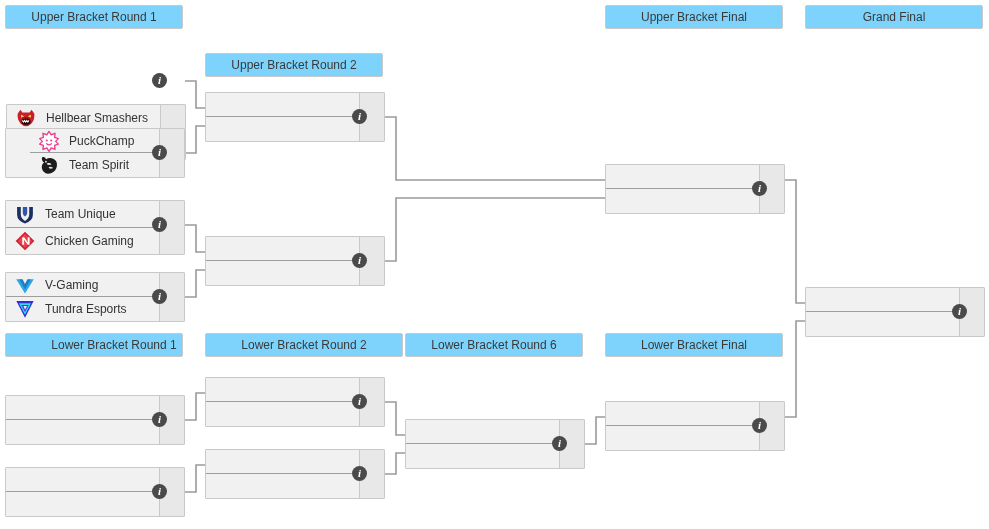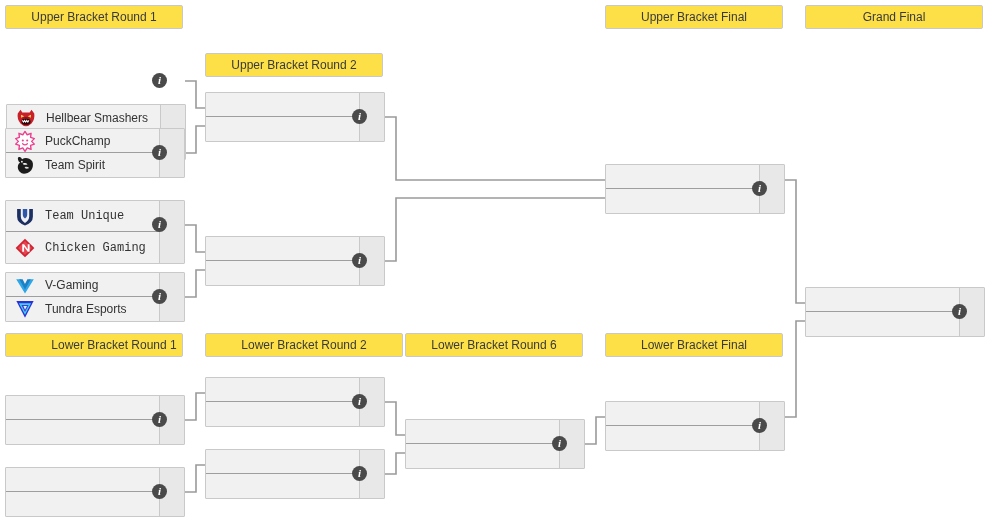--- a/index.html
+++ b/index.html
@@ -17,21 +17,21 @@
     height: 529px;
     overflow: hidden;
     background: #ffffff;
   }
 
   
   .round-header {
     position: absolute;
     height: 24px;
     box-sizing: border-box;
-    background: #fde047;
+    background: #7dd3fc;
     border: 1px solid #c8c8c8;
     border-radius: 2px;
     color: #3a3a3a;
     font-size: 12px;
     line-height: 22px;
     text-align: center;
     white-space: nowrap;
     overflow: hidden;
   }
 
@@ -157,21 +157,21 @@
       <path d="M6.5 8.5 L10 10 L6.8 11.6 Z" fill="#ffd84d"></path>
       <path d="M17.5 8.5 L14 10 L17.2 11.6 Z" fill="#ffd84d"></path>
       <ellipse cx="12" cy="16" rx="5" ry="3.4" fill="#2a0708"></ellipse>
       <path d="M8 14.6 L9.2 16.4 L10.4 14.6 L11.6 16.4 L12.8 14.6 L14 16.4 L15.2 14.6" stroke="#ffffff" stroke-width="1.1" fill="none"></path>
       <path d="M8 12.2 Q12 10.6 16 12.2" stroke="#7c1016" stroke-width="1" fill="none"></path>
     </svg></span>
           <span class="team-name">Hellbear Smashers</span>
         </div>
         <div class="score-col" style="right: 0px;"></div>
       </div>
-      <div class="match" style="left: 5px; top: 128px; width: 180px; height: 50px;">
+      <div class="match" style="left: 5px; top: 128px; width: 180px; height: 50px; padding-left: 24px;">
         <div class="match-row row-top">
           <span class="team-logo">
     <svg viewBox="0 0 24 24" width="22" height="22">
       <path d="M12 1.6 L14.4 5.2 L18.6 3.6 L18.1 8 L22.2 9.4 L19.2 12.4 L22.2 15.4
                L18.1 16.8 L18.6 21.2 L14.4 19.6 L12 23.2 L9.6 19.6 L5.4 21.2
                L5.9 16.8 L1.8 15.4 L4.8 12.4 L1.8 9.4 L5.9 8 L5.4 3.6 L9.6 5.2 Z" fill="#ffffff" stroke="#ec3f8e" stroke-width="1.5" stroke-linejoin="round"></path>
       <circle cx="9.6" cy="11.4" r="1.15" fill="#ec3f8e"></circle>
       <circle cx="14.4" cy="11.4" r="1.15" fill="#ec3f8e"></circle>
       <path d="M9.4 15 Q12 17.4 14.6 15" stroke="#ec3f8e" stroke-width="1.3" fill="none" stroke-linecap="round"></path>
     </svg></span>
@@ -184,21 +184,21 @@
                Q21.4 7.4 20.6 13 Q19.9 18.4 14.8 20.6 Q9.4 22.8 6.2 19.4
                Q3.4 16.4 4.4 12.4 Q4.9 10.4 6.6 9.4 Q4.9 8.4 4.4 6.2 Z" fill="#1c1c1c"></path>
       <path d="M9.4 10.4 Q12.4 9.2 14.8 11.2 Q12.6 12.2 10.6 11.6 Z" fill="#ffffff"></path>
       <path d="M11.6 14.2 Q14.6 13.4 16.6 15.4 Q14 16.4 12.2 15.6 Z" fill="#ffffff" opacity="0.85"></path>
       <circle cx="8.6" cy="8.4" r="1" fill="#f1f1f1"></circle>
     </svg></span>
           <span class="team-name">Team Spirit</span>
         </div>
         <div class="score-col" style="right: 0px;"></div>
       </div>
-      <div class="match" style="left: 5px; top: 200px; width: 180px; height: 64px; font-family: Liberation Mono, monospace;">
+      <div class="match" style="left: 5px; top: 200px; width: 180px; height: 55px;">
         <div class="match-row row-top">
           <span class="team-logo">
     <svg viewBox="0 0 24 24" width="22" height="22">
       <path d="M3.4 4.4 L7.4 4.4 L7.4 12.4 Q7.4 17 12 19.6 Q16.6 17 16.6 12.4
                L16.6 4.4 L20.6 4.4 L20.6 12.8 Q20.6 19.2 12 22.4 Q3.4 19.2 3.4 12.8 Z" fill="#1b2f63"></path>
       <path d="M9.6 4.4 L14.4 4.4 L14.4 11 Q14.4 13.4 12 14.8 Q9.6 13.4 9.6 11 Z" fill="#2e57a8"></path>
     </svg></span>
           <span class="team-name">Team Unique</span>
         </div>
         <div class="match-row row-bottom">

